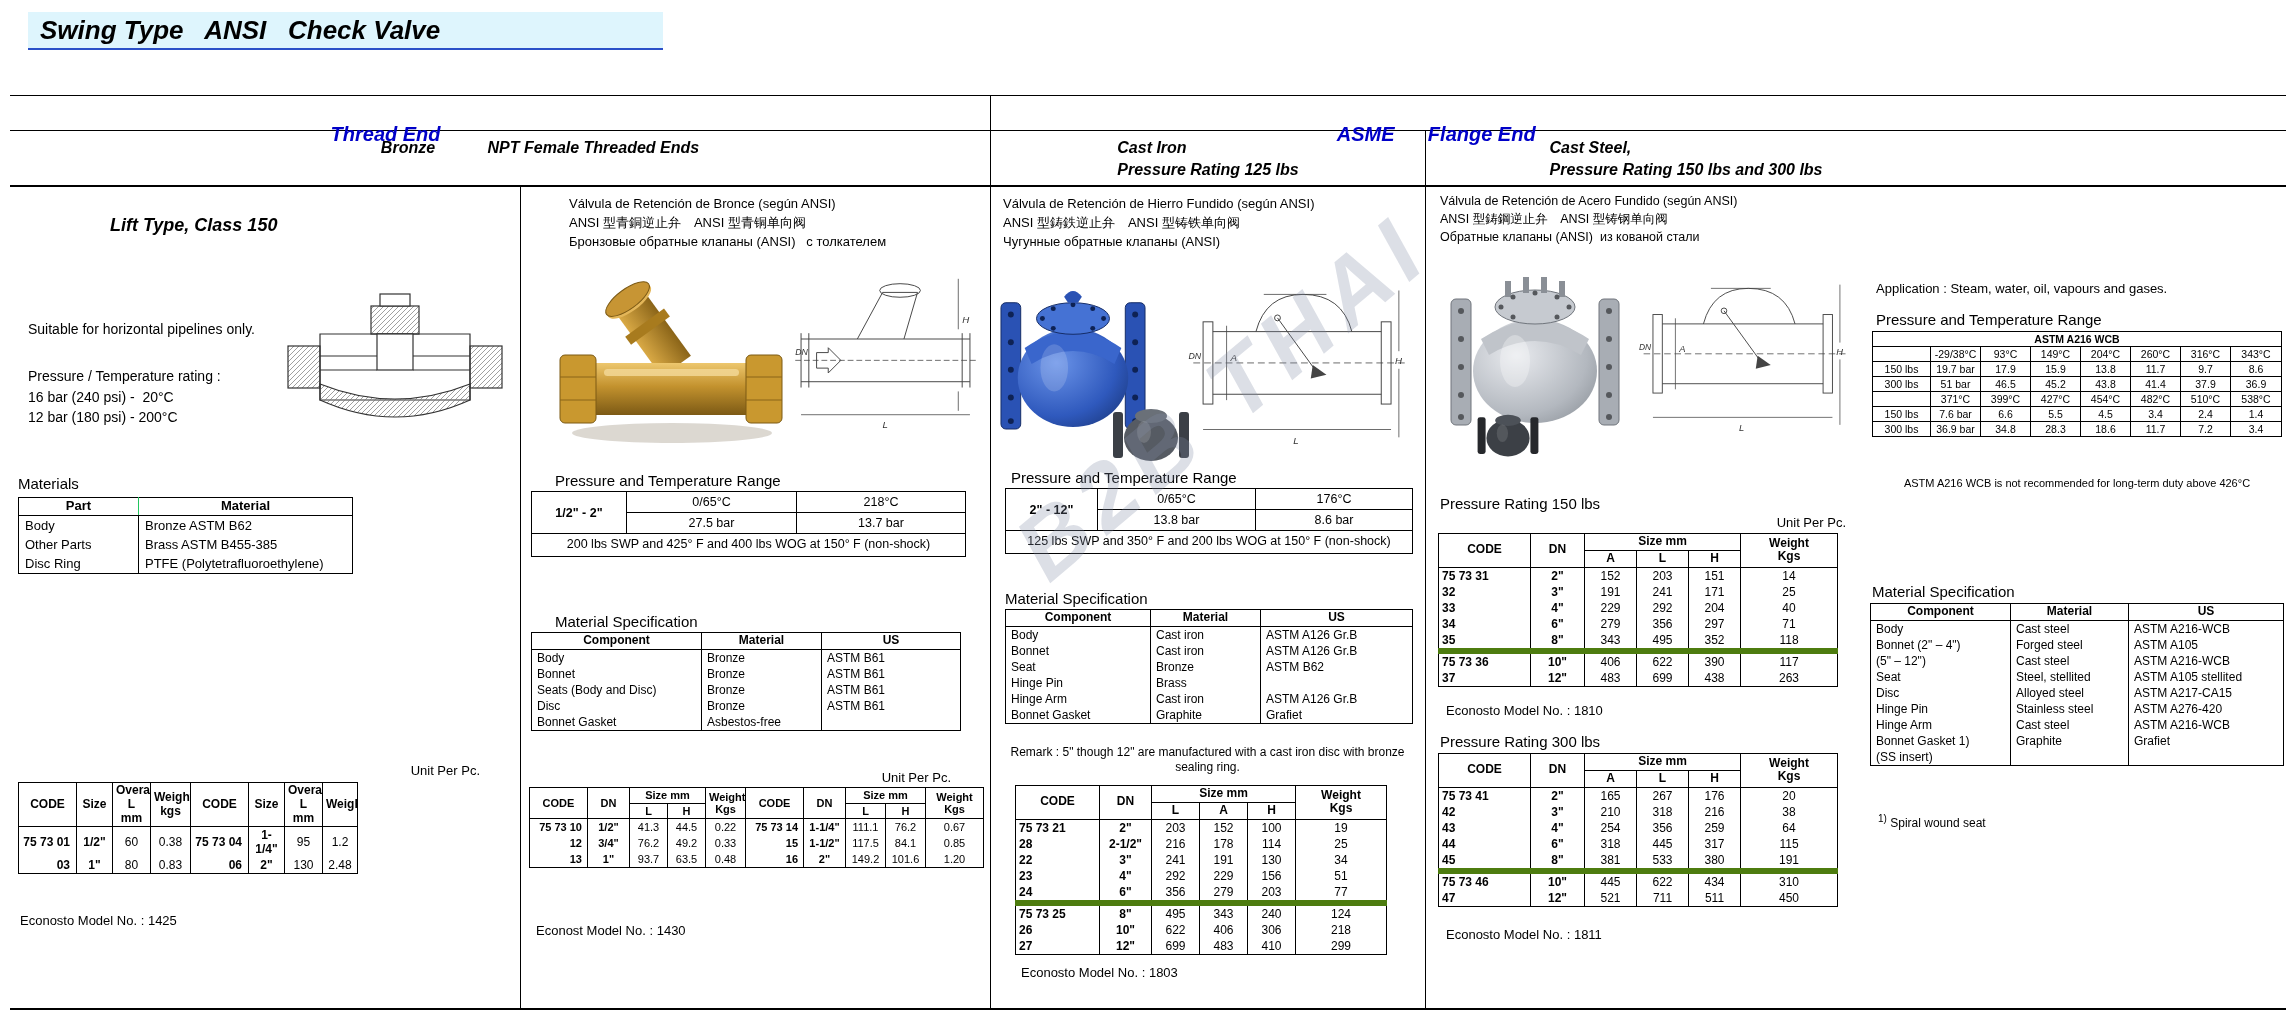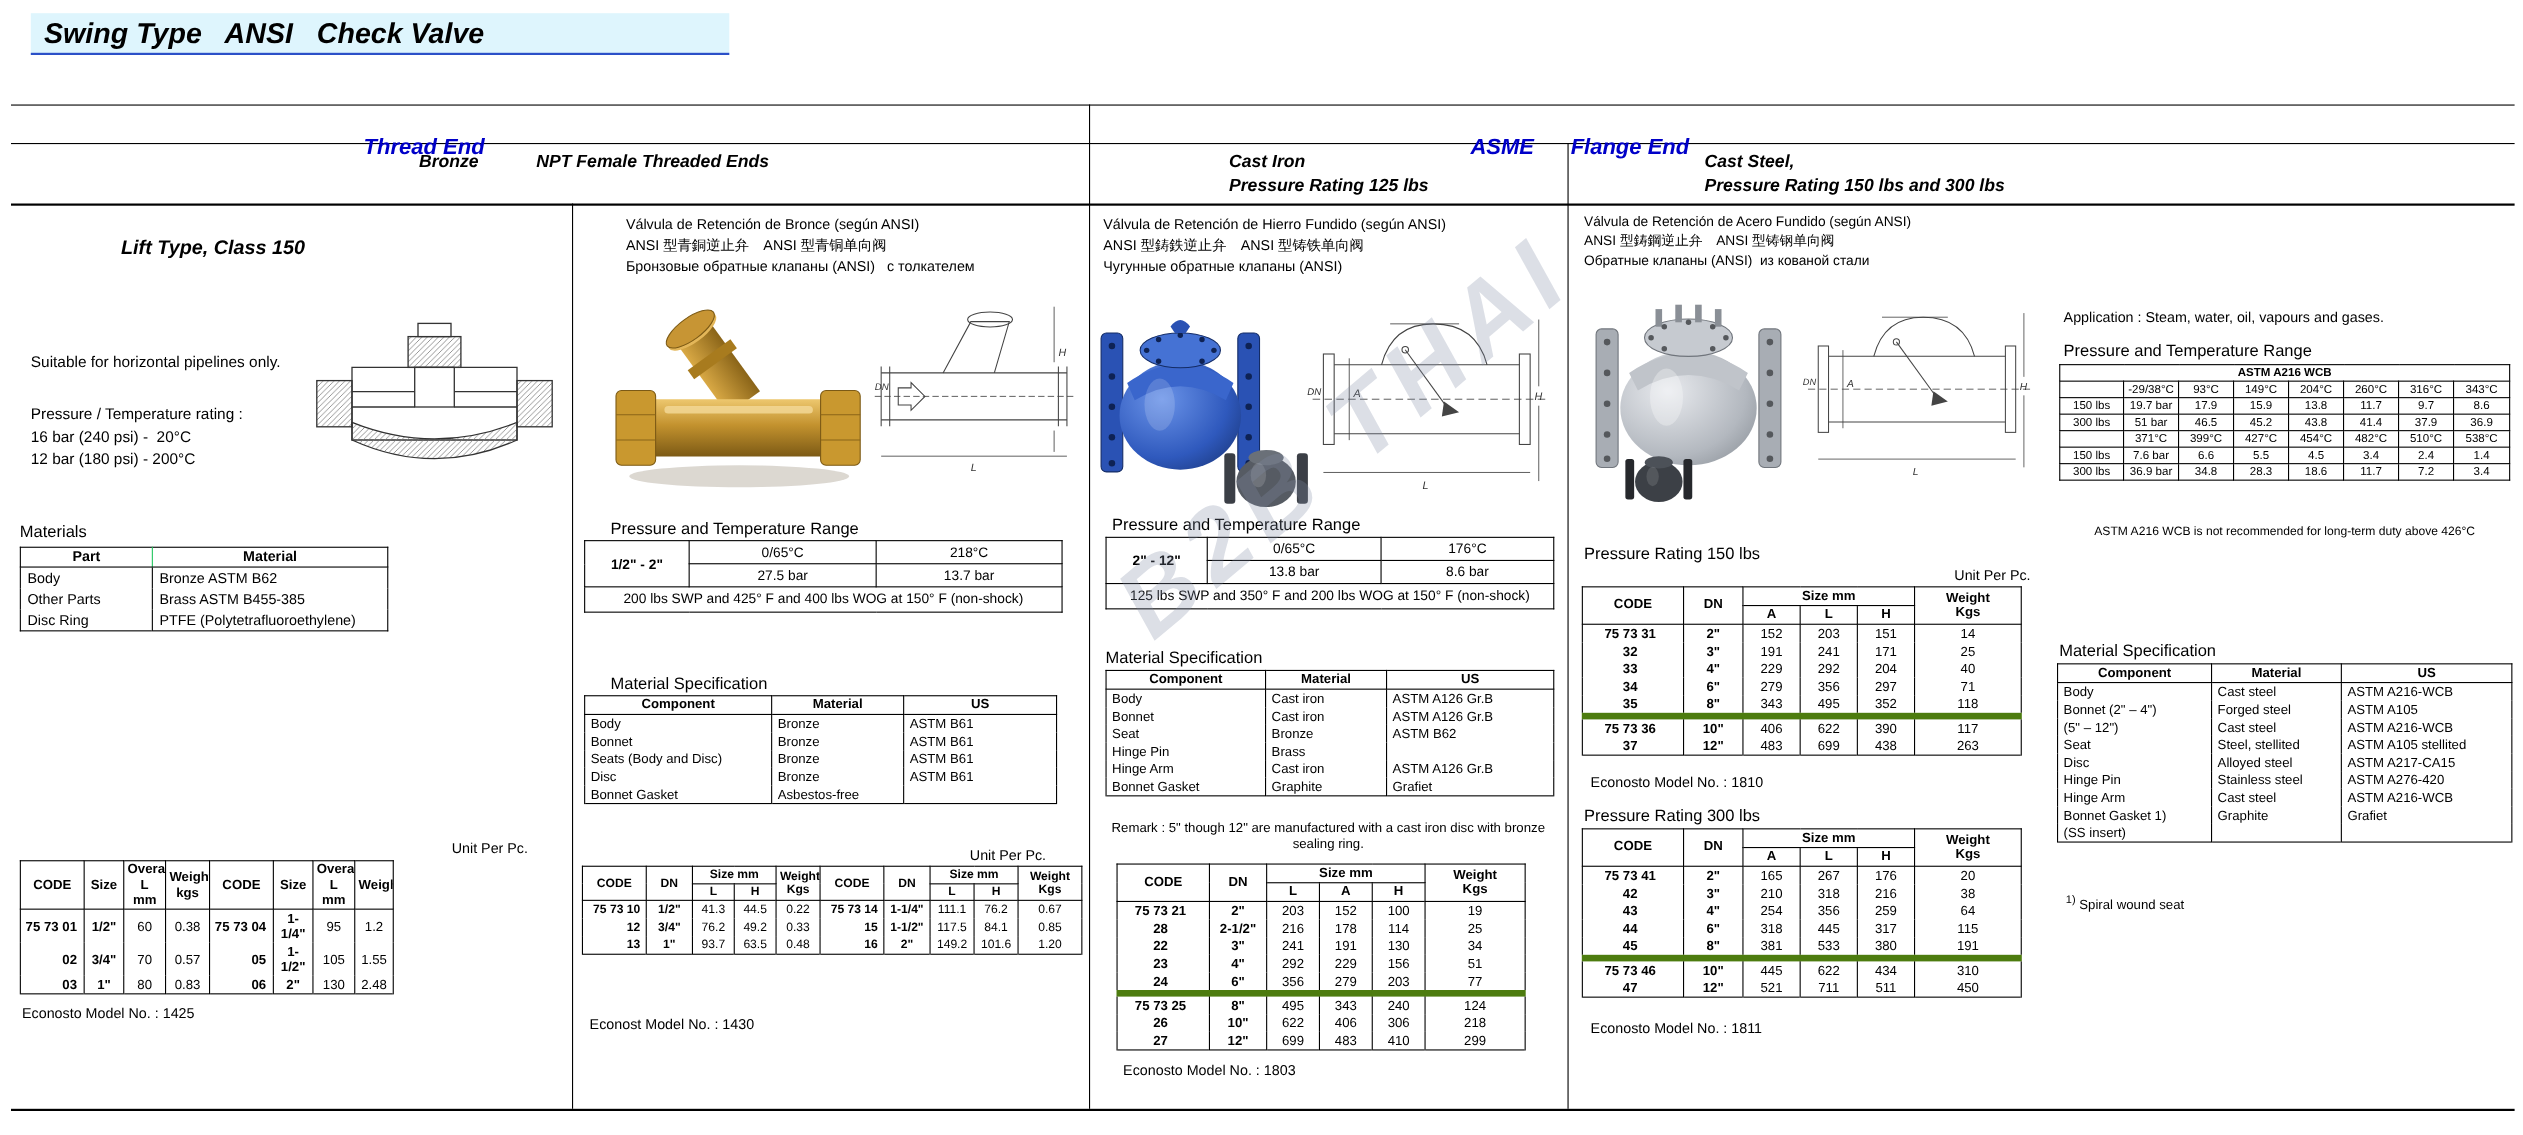--- a/index.html
+++ b/index.html
@@ -36,21 +36,21 @@
   .cols td { border-left:1px solid #000; border-right:1px solid #000; }
   .cols tbody + tbody { border-top:6px solid #4d7c0f; }
   .grid th, .grid td { border:1px solid #000; }
 
   .t-lift td:nth-child(1), .t-lift td:nth-child(5) { text-align:right; font-weight:bold; padding-right:6px; }
   .t-lift td:nth-child(2), .t-lift td:nth-child(6) { font-weight:bold; }
   .t-bronze { font-size:11px; }
   .t-bronze td:nth-child(1), .t-bronze td:nth-child(6) { text-align:right; font-weight:bold; padding-right:5px; }
   .t-bronze td:nth-child(2), .t-bronze td:nth-child(7) { font-weight:bold; }
   .t-bronze td { padding-top:2px; padding-bottom:2px; }
-  .t-std td:nth-child(1) { text-align:center; font-weight:bold; padding-right:8px; }
+  .t-std td:nth-child(1) { text-align:left; font-weight:bold; padding-right:8px; }
   .t-std td:nth-child(2) { font-weight:bold; }
 
   .t-spec td { text-align:left; padding-left:5px; }
   .t-mat { border:1px solid #000; font-size:13px; }
   .t-mat td { text-align:left; padding:2px 6px; }
   .t-mat td:first-child, .t-mat th:first-child { border-right:1px solid #22c55e; }
   .t-mat thead th { border-bottom:1px solid #000; }
   .t-mat tbody td { border-left:none; }
   .t-mat td:first-child { border-left:none; border-right:1px solid #000; }
 
@@ -194,30 +194,20 @@
     <tbody>
         <tr>
           <td>75 73 01</td>
           <td>1/2"</td>
           <td>60</td>
           <td>0.38</td>
           <td>75 73 04</td>
           <td>1-1/4"</td>
           <td>95</td>
           <td>1.2</td>
-        </tr>
-        <tr>
-          <td>02</td>
-          <td>3/4"</td>
-          <td>70</td>
-          <td>0.57</td>
-          <td>05</td>
-          <td>1-1/2"</td>
-          <td>105</td>
-          <td>1.55</td>
         </tr>
         <tr>
           <td>03</td>
           <td>1"</td>
           <td>80</td>
           <td>0.83</td>
           <td>06</td>
           <td>2"</td>
           <td>130</td>
           <td>2.48</td>

